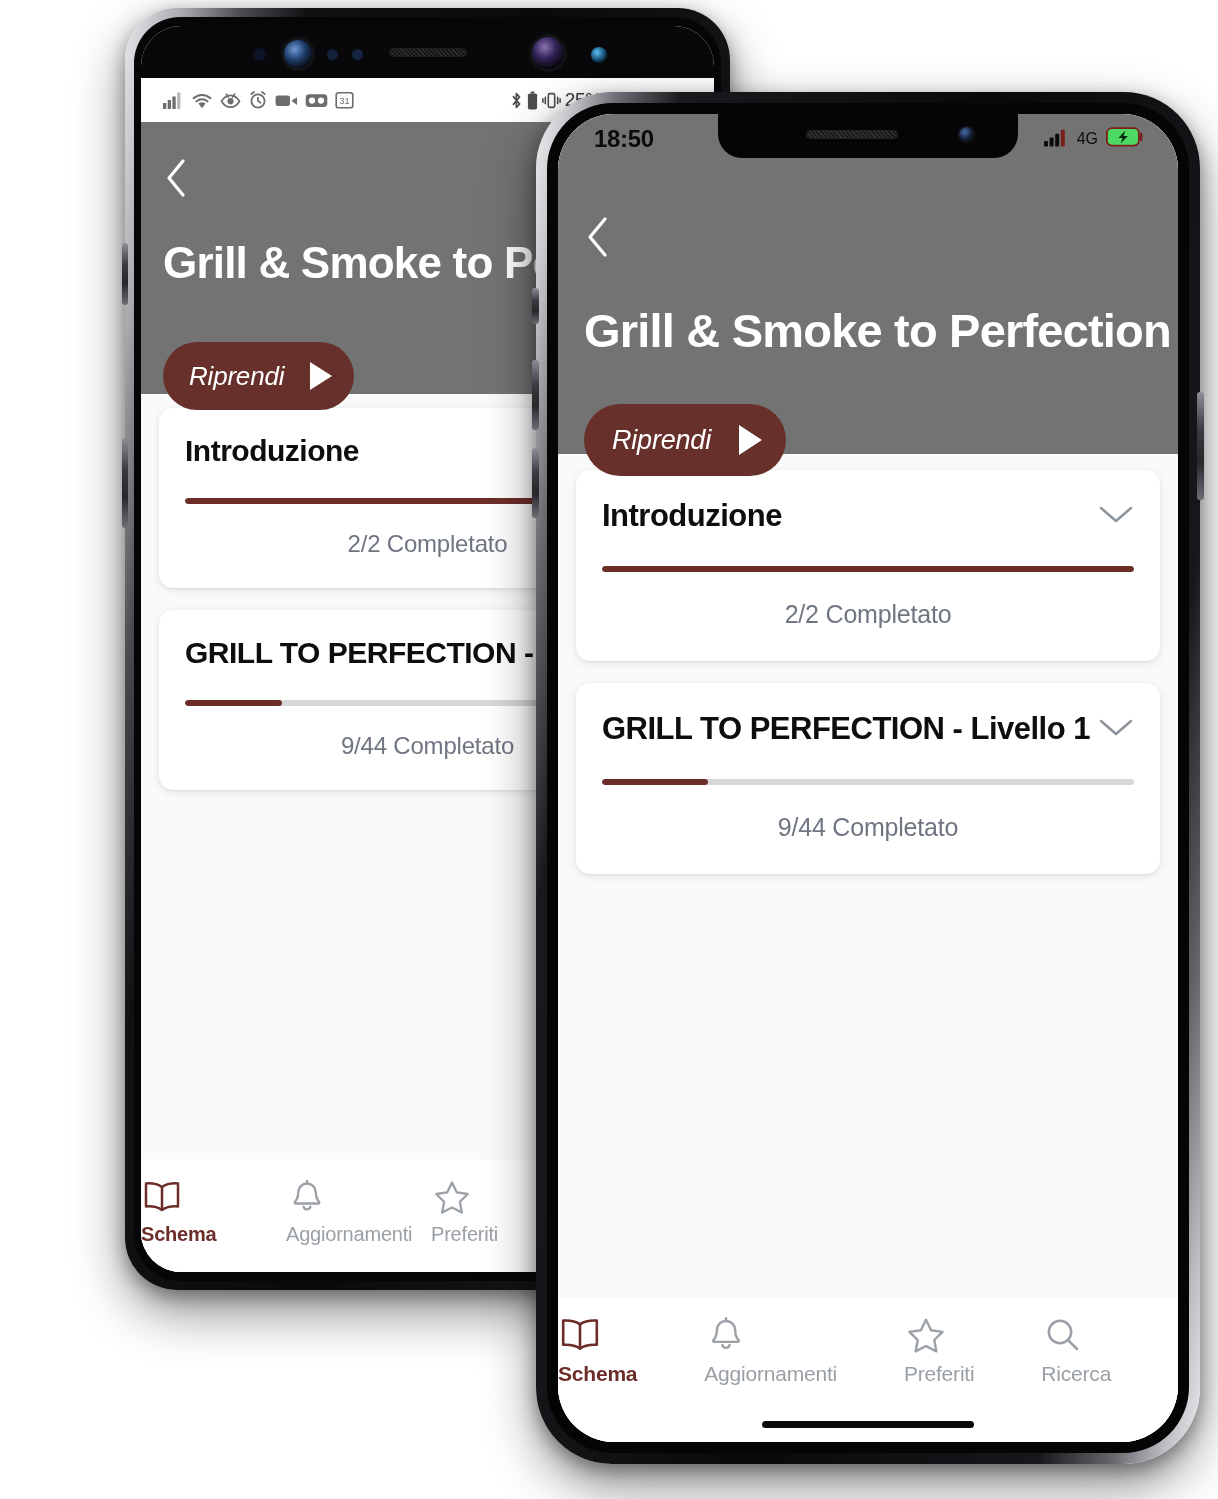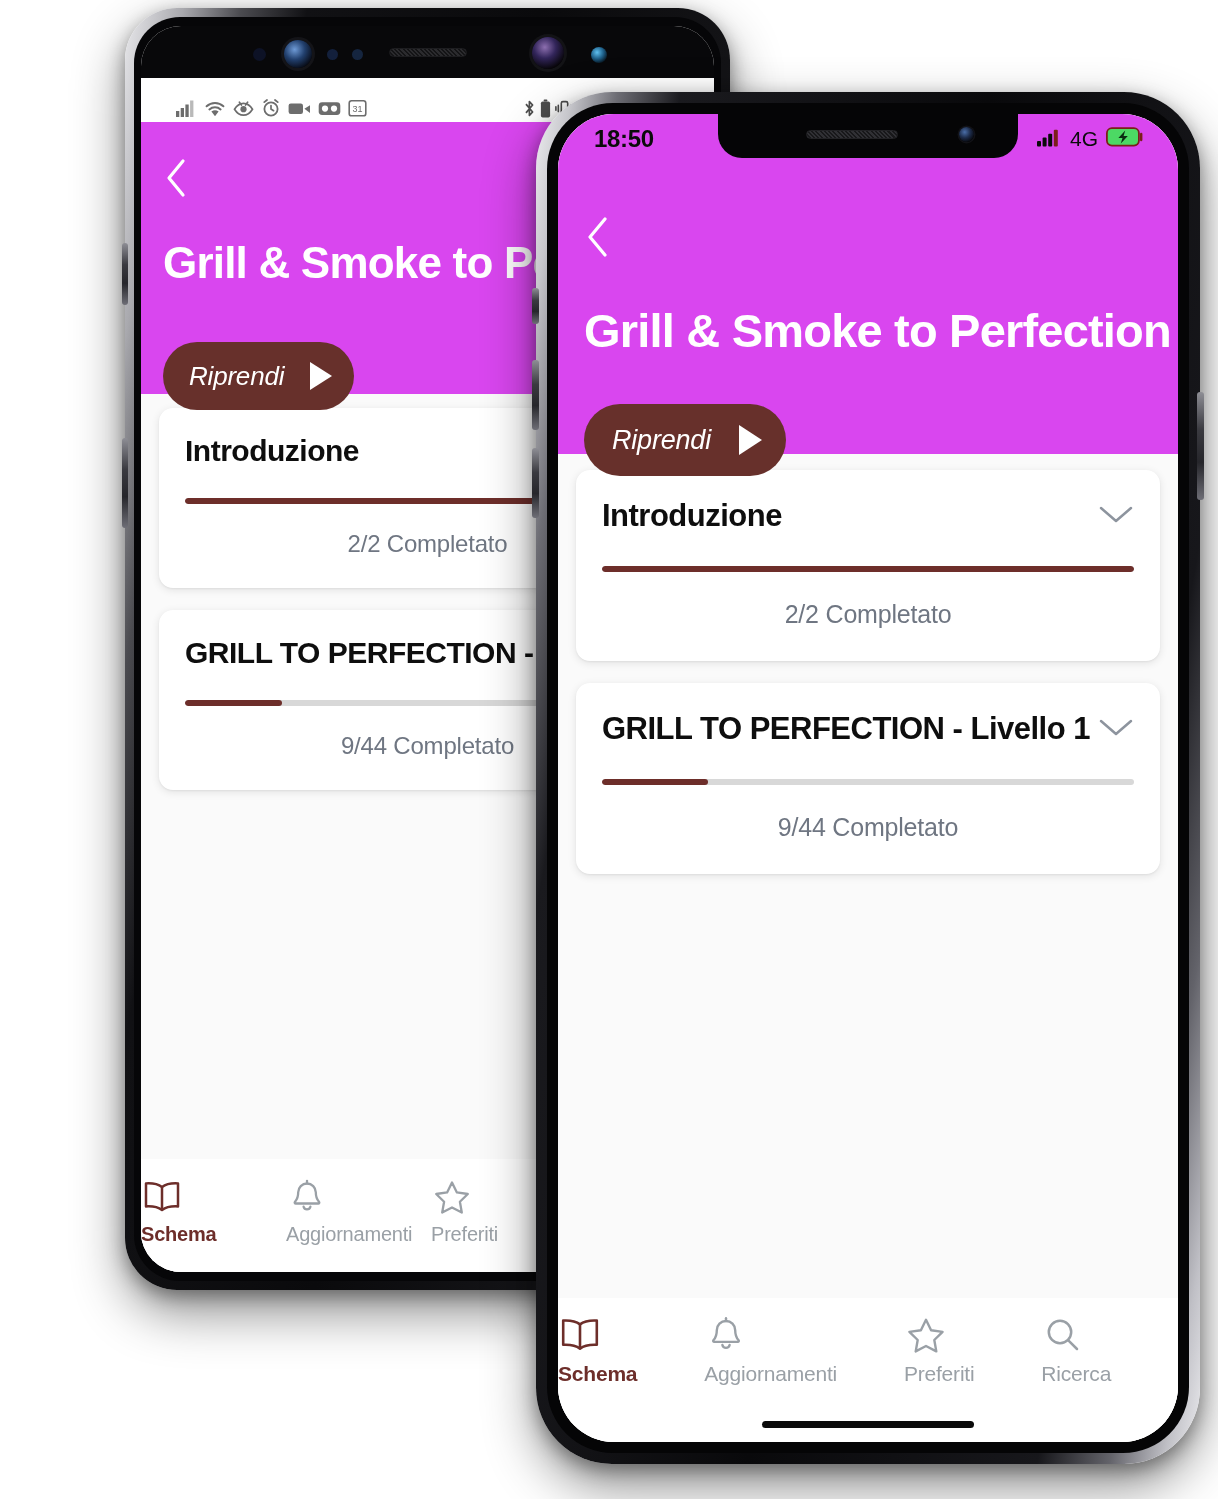--- a/index.html
+++ b/index.html
@@ -63,25 +63,24 @@
 
   .and-speaker {
     position: absolute; left: 50%; transform: translateX(-50%); top: 22px;
     width: 78px; height: 9px; border-radius: 5px;
     background: repeating-linear-gradient(45deg,#2b2b2e 0 1.5px,#141416 1.5px 3px);
     border: 1px solid #1d1d20;
   }
 
   
   .and-statusbar {
-    position: absolute; left: 13px; top: 52px; width: 100%; height: 44px;
+    position: absolute; left: 0; top: 52px; width: 100%; height: 44px;
     background: #ffffff;
     display: flex; align-items: center; justify-content: space-between;
     padding: 0 18px 0 22px;
-    margin-top: 8px;
   }
   .sb-left, .sb-right { display: flex; align-items: center; gap: 7px; }
   .sb-right { gap: 4px; }
   .sb-ico { color: #6d6d6d; display: inline-flex; align-items: center; }
   .sb-text { font-size: 19px; color: #3a3a3a; font-family: "Liberation Sans", sans-serif; letter-spacing: -0.3px; }
 
   
   #iphone { left: 536px; top: 92px; width: 664px; height: 1372px; z-index: 3; }
   #iphone .frame-outer {
     border-radius: 76px;
@@ -108,35 +107,35 @@
   }
 
   
   .ios-statusbar {
     position: absolute; left: 0; top: 0; width: 100%; height: 50px;
     display: flex; align-items: center; justify-content: space-between;
     padding: 0 34px 0 36px; z-index: 10;
   }
   .ios-time { font-size: 24px; font-weight: bold; color: #0b0b0b; letter-spacing: -0.3px; }
   .ios-right { display: flex; align-items: center; gap: 8px; }
-  .ios-net { font-size: 21px; color: #0b0b0b; font-weight: normal; }
+  .ios-net { font-size: 16px; color: #0b0b0b; font-weight: normal; }
 
   .home-indicator {
     position: absolute; left: 50%; transform: translateX(-50%); bottom: 14px;
     width: 212px; height: 7px; border-radius: 4px; background: #0a0a0a; z-index: 12;
   }
 
   
   .app {
     position: absolute; inset: 0;
     background: #fafafa;
     display: flex; flex-direction: column;
   }
   .app-header {
-    background: #d946ef;
+    background: #737373;
     position: relative;
     flex: none;
   }
   .back-btn {
     display: inline-flex; align-items: center; justify-content: center;
     cursor: pointer;
   }
   .app-title {
     color: #ffffff;
     font-weight: bold;

